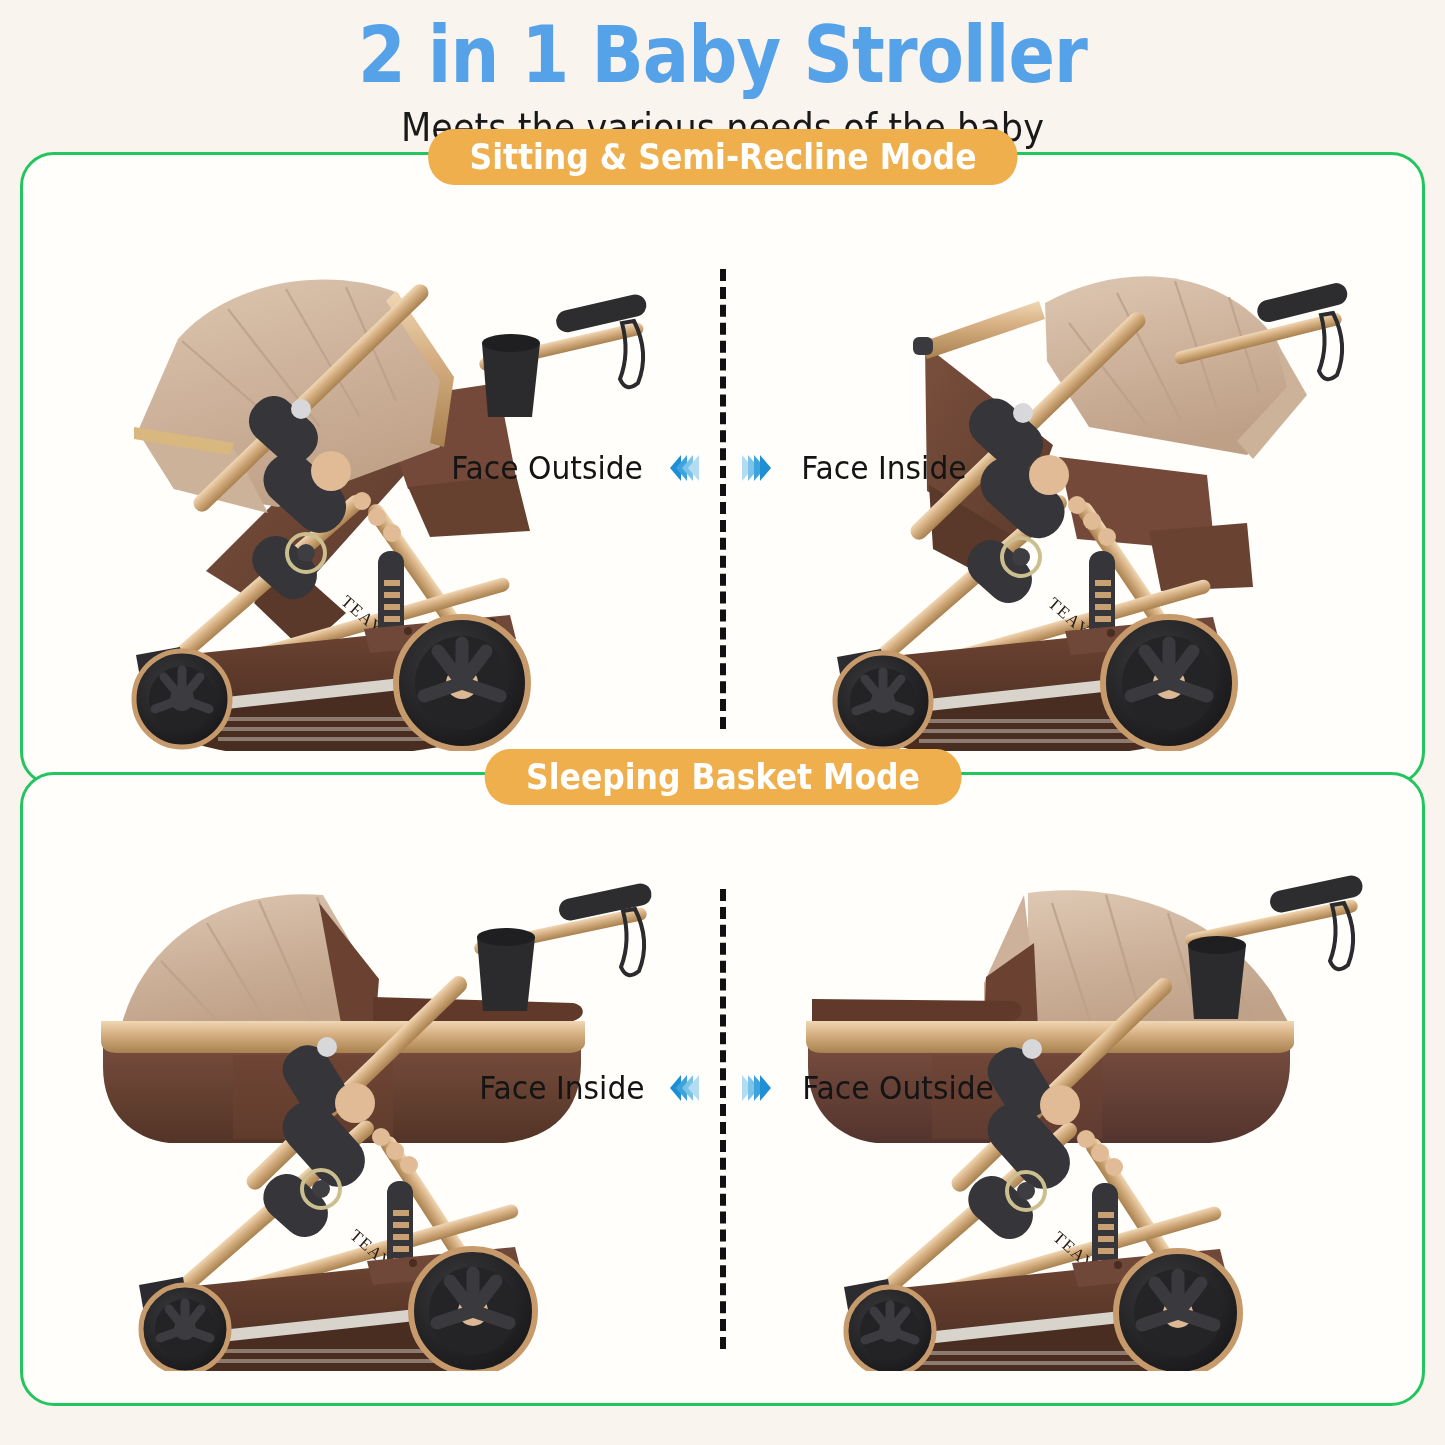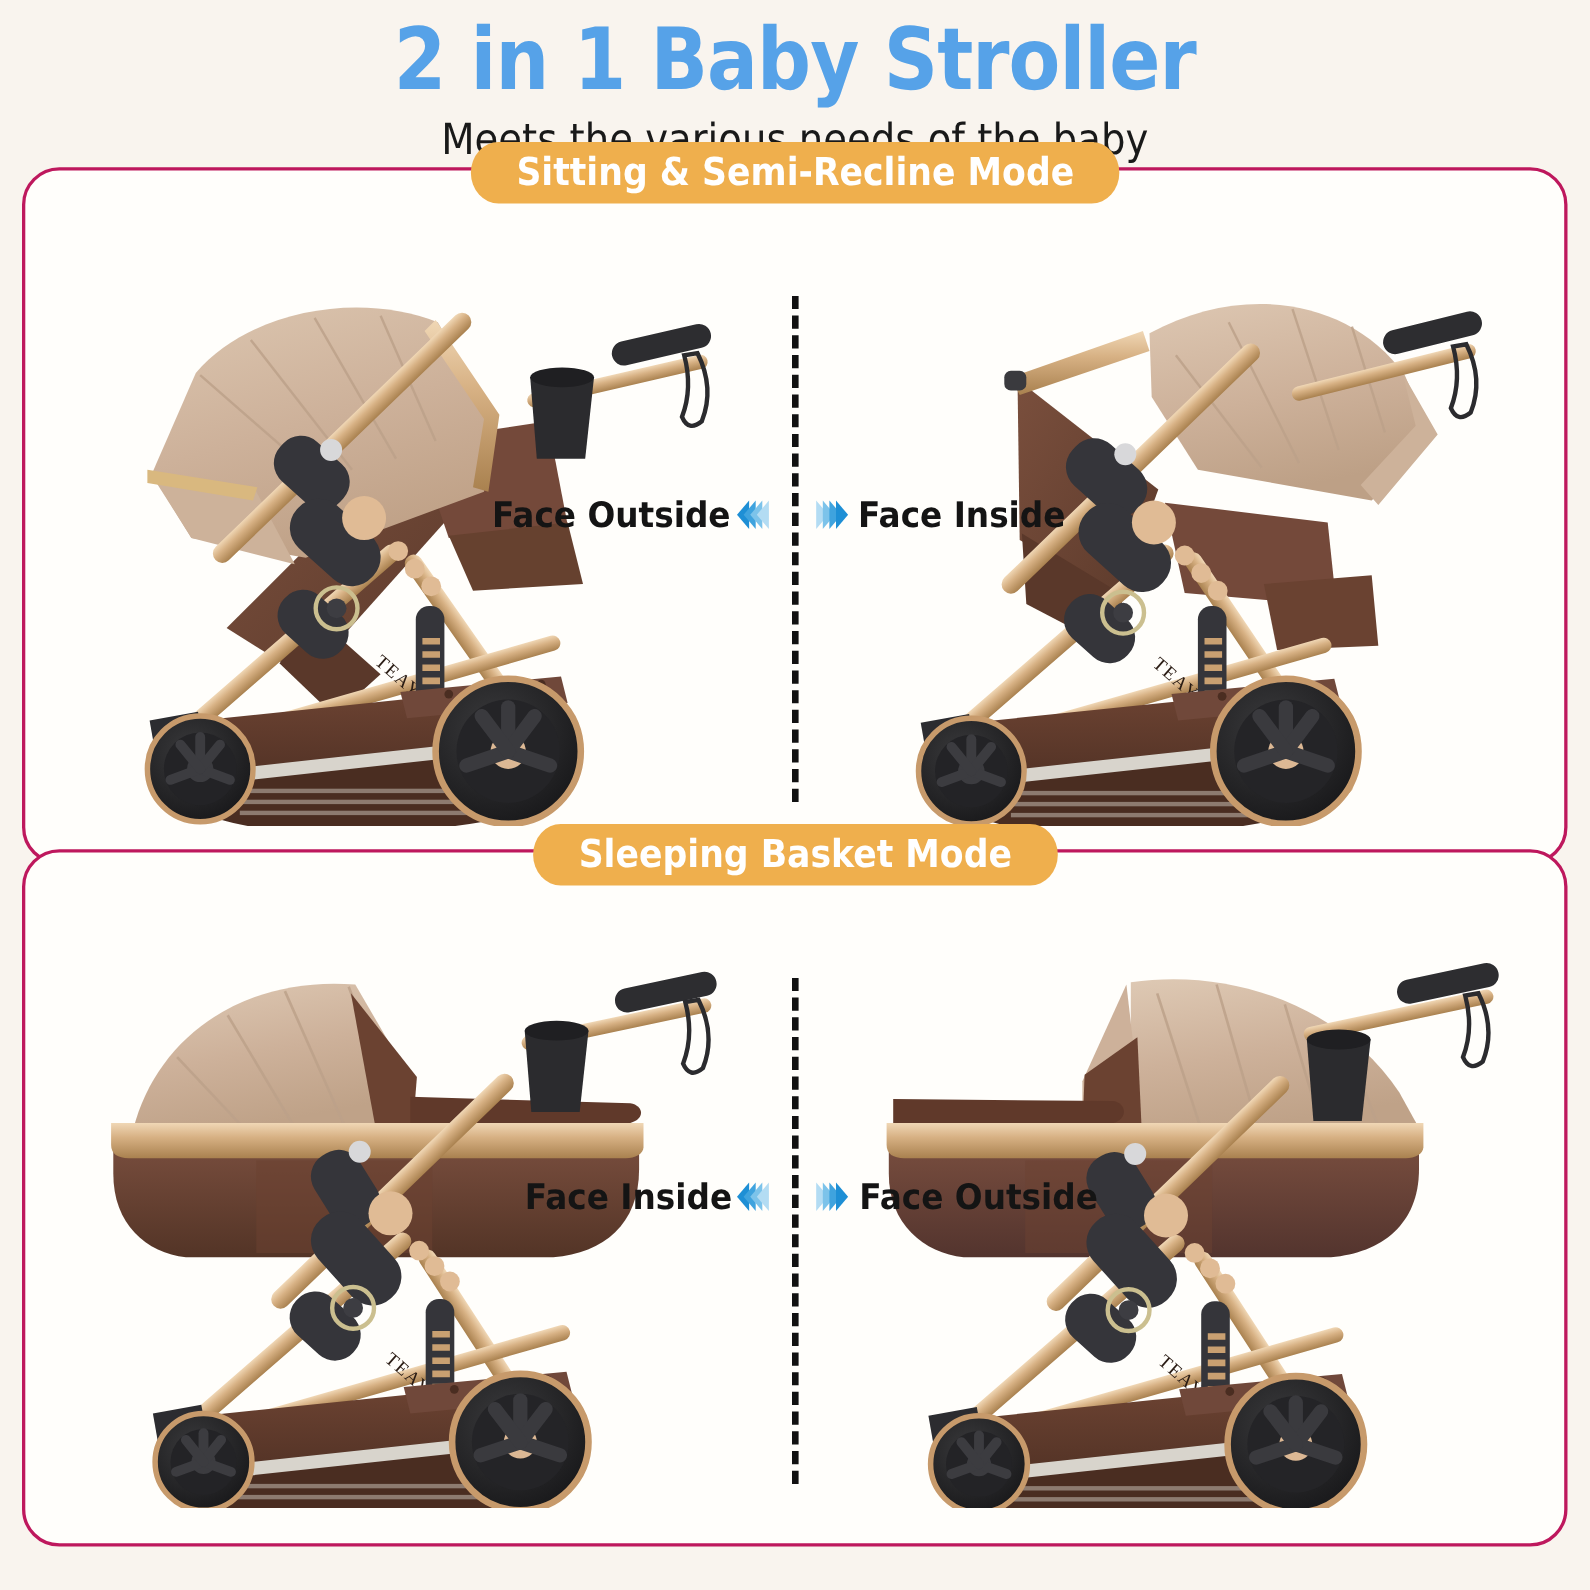--- a/index.html
+++ b/index.html
@@ -47,21 +47,21 @@
     padding-top: 14px;
     transform: scaleX(0.9);
   }
 
   
   .panel {
     position: absolute;
     left: 20px;
     width: 1405px;
     background: #fffefb;
-    border: 3px solid #be185d;
+    border: 3px solid #22c55e;
     border-radius: 34px;
   }
   .panel-1 { top: 152px; height: 634px; }
   .panel-2 { top: 772px; height: 634px; }
 
   
   .badge {
     position: absolute;
     top: -26px;
     left: 50%;
@@ -115,24 +115,24 @@
     justify-content: center;
   }
   .stroller-wrap svg { display: block; }
 
   
   .face-label {
     position: absolute;
     top: 238px;
     display: flex;
     align-items: center;
-    gap: 2px;
+    gap: 24px;
     font-family: "DejaVu Sans", sans-serif;
     font-size: 32px;
-    font-weight: 700;
+    font-weight: 400;
     color: #141414;
     white-space: nowrap;
     z-index: 6;
   }
   .face-left  { right: 24px; }
   .face-right { left: 24px; }
   .face-text { transform: scaleX(0.93); }
 
   .chev-group { display: flex; align-items: center; }
   .chev {

